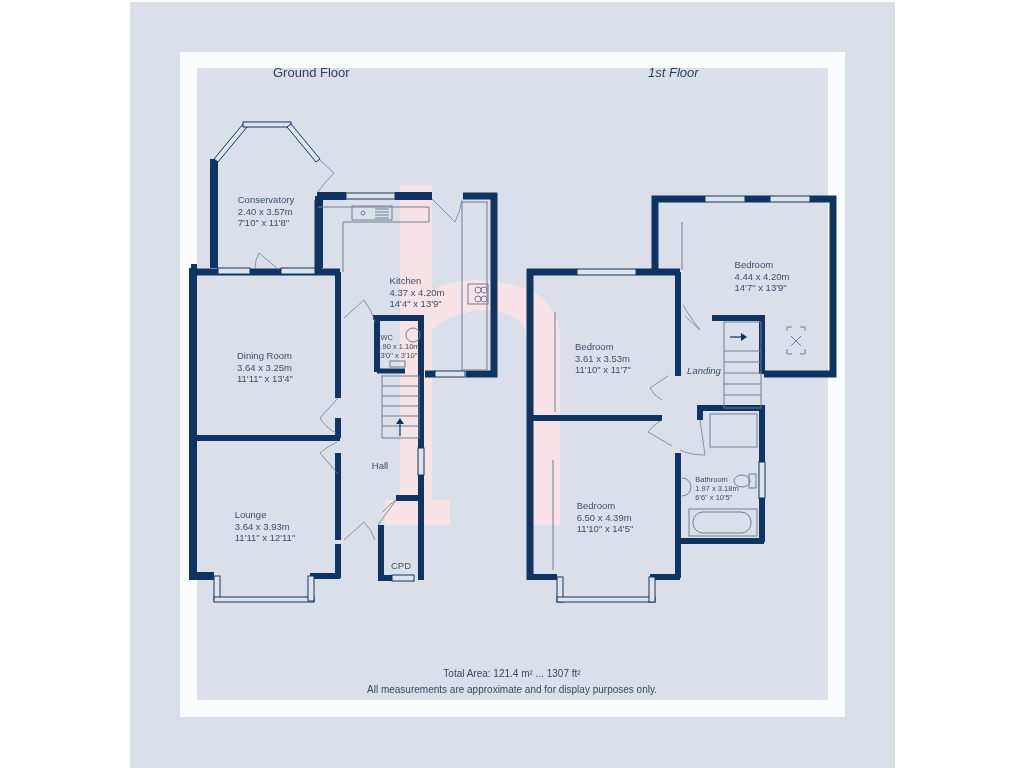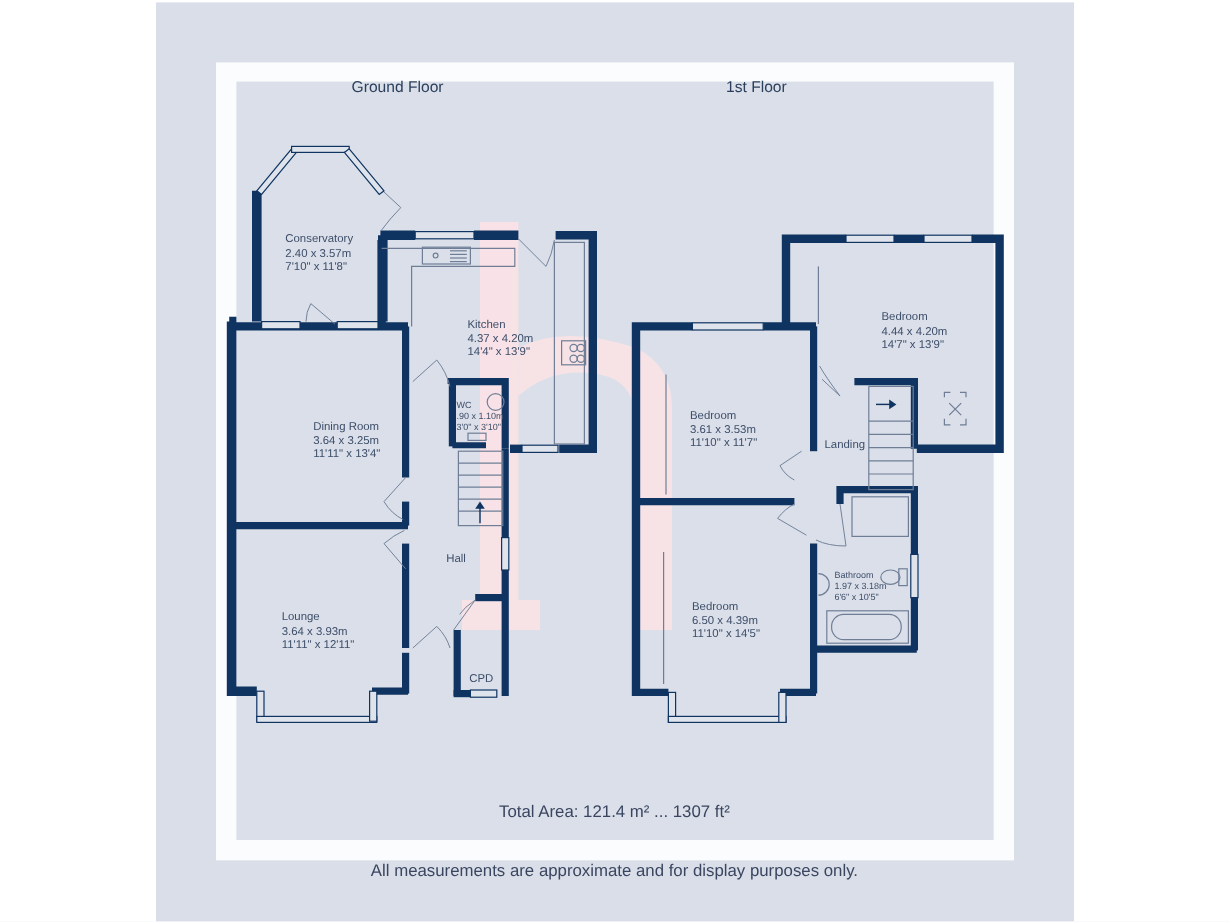--- a/index.html
+++ b/index.html
@@ -4,21 +4,21 @@
 <style>
   html, body { margin: 0; padding: 0; background: #ffffff; }
   body { width: 1024px; height: 768px; position: relative; overflow: hidden; font-family: "Liberation Sans", sans-serif; }
   .outer { position: absolute; left: 130px; top: 2px; width: 765px; height: 766px; background: #d9dee8; }
   .white-border { position: absolute; left: 180px; top: 52px; width: 665px; height: 665px; background: #fbfcfd; }
   .inner { position: absolute; left: 197px; top: 68px; width: 631px; height: 632px; background: #dadfe9; }
   svg.plan { position: absolute; left: 0; top: 0; width: 1024px; height: 768px; }
   .floor-title { position: absolute; font-size: 13px; color: #2b3f5c; }
   .room-label { position: absolute; font-size: 9.5px; line-height: 11.5px; color: #3d4e69; white-space: nowrap; transform: translateX(-50%); }
   .room-label.small { font-size: 7.5px; line-height: 9px; }
-  .footer { position: absolute; left: 0; width: 1024px; text-align: center; font-size: 14px; color: #3a4660; }
+  .footer { position: absolute; left: 0; width: 1024px; text-align: center; font-size: 10px; color: #3a4660; }
 </style>
 </head>
 <body>
 
 <div class="outer"></div>
 <div class="white-border"></div>
 <div class="inner"></div>
 
 <svg class="plan" viewBox="0 0 1024 768" xmlns="http://www.w3.org/2000/svg">
 
@@ -164,39 +164,39 @@
     <path d="M320 453 L338 474 M320 453 Q 328 446 337 442"></path>
     <path d="M344 540 L364 522 Q 372 530 375 540"></path>
     <path d="M378 525 L396 500 Q 387 506 383 512"></path>
     <path d="M685 316 L700 330 Q 688 314 683 305"></path>
     <path d="M650 388 L668 376 M650 388 Q 654 396 662 400"></path>
     <path d="M648 432 L672 446 M648 432 Q 654 424 662 420"></path>
     <path d="M700 420 L705 455 Q 690 455 680 450"></path>
   </g>
 </svg>
 
-<div class="floor-title" style="left:293px; top:65px;">Ground Floor</div>
-<div class="floor-title" style="left:605px; top:65px;">1st Floor</div>
+<div class="floor-title" style="left:273px; top:65px;">Ground Floor</div>
+<div class="floor-title" style="left:648px; top:65px;font-style:italic;">1st Floor</div>
 
 <div class="room-label" style="left:266px; top:194px;">
   <div>Conservatory</div>
   <div>2.40 x 3.57m</div>
   <div>7'10" x 11'8"</div>
 </div>
-<div class="room-label" style="left:417px; top:265px;">
+<div class="room-label" style="left:417px; top:275px;">
   <div>Kitchen</div>
   <div>4.37 x 4.20m</div>
   <div>14'4" x 13'9"</div>
 </div>
 <div class="room-label small" style="left:400px; top:333px;">
   <div>WC</div>
   <div>.90 x 1.10m</div>
   <div>3'0" x 3'10"</div>
 </div>
-<div class="room-label" style="left:265px; top:350px;margin-left:24px;">
+<div class="room-label" style="left:265px; top:350px;">
   <div>Dining Room</div>
   <div>3.64 x 3.25m</div>
   <div>11'11" x 13'4"</div>
 </div>
 <div class="room-label" style="left:380px; top:460px;">
   <div>Hall</div>
 </div>
 <div class="room-label" style="left:265px; top:509px;">
   <div>Lounge</div>
   <div>3.64 x 3.93m</div>
@@ -209,28 +209,28 @@
 <div class="room-label" style="left:762px; top:259px;">
   <div>Bedroom</div>
   <div>4.44 x 4.20m</div>
   <div>14'7" x 13'9"</div>
 </div>
 <div class="room-label" style="left:603px; top:341px;">
   <div>Bedroom</div>
   <div>3.61 x 3.53m</div>
   <div>11'10" x 11'7"</div>
 </div>
-<div class="room-label" style="left:704px; top:365px;">
+<div class="room-label" style="left:704px; top:365px;font-style:italic;">
   <div>Landing</div>
 </div>
 <div class="room-label small" style="left:717px; top:475px;">
   <div>Bathroom</div>
   <div>1.97 x 3.18m</div>
   <div>6'6" x 10'5"</div>
 </div>
 <div class="room-label" style="left:605px; top:500px;">
   <div>Bedroom</div>
   <div>6.50 x 4.39m</div>
   <div>11'10" x 14'5"</div>
 </div>
 
 <div class="footer" style="top:668px;">Total Area: 121.4 m² ... 1307 ft²</div>
-<div class="footer" style="top:684px;margin-top:33px;">All measurements are approximate and for display purposes only.</div>
+<div class="footer" style="top:684px;">All measurements are approximate and for display purposes only.</div>
 
 </body></html>

